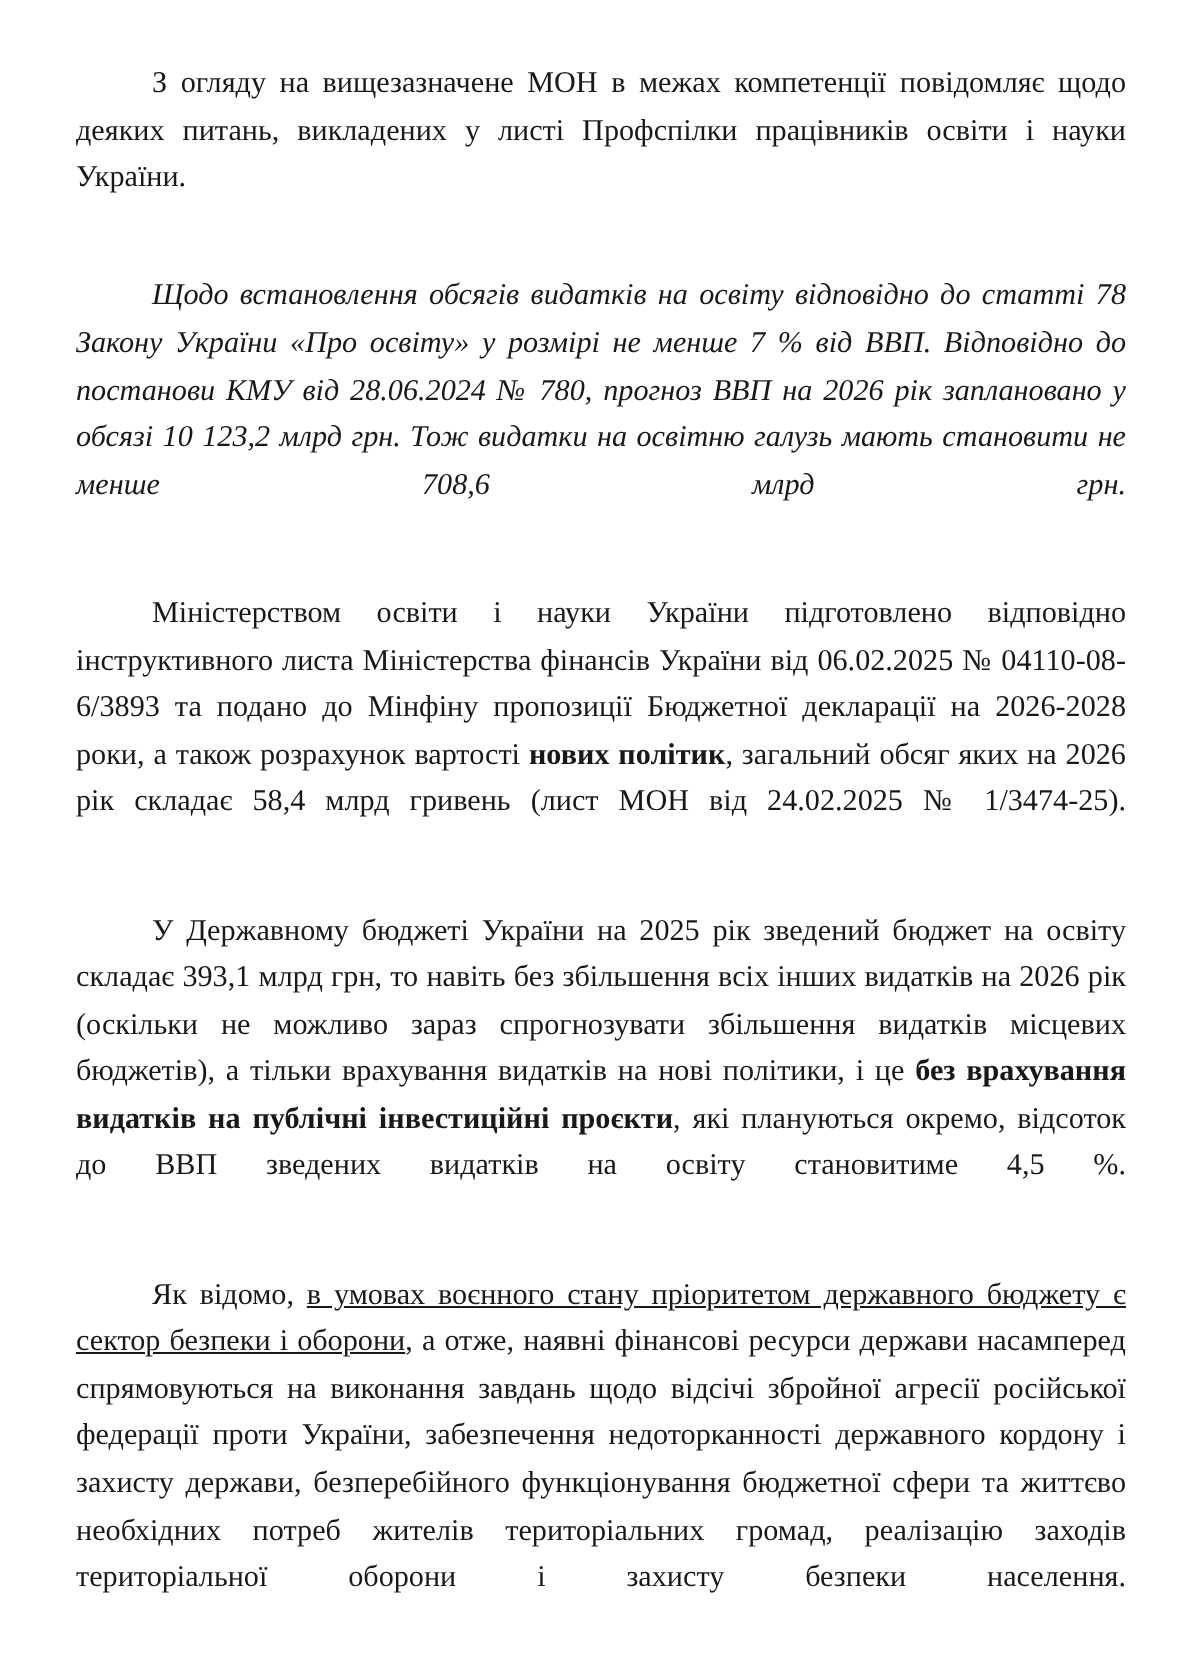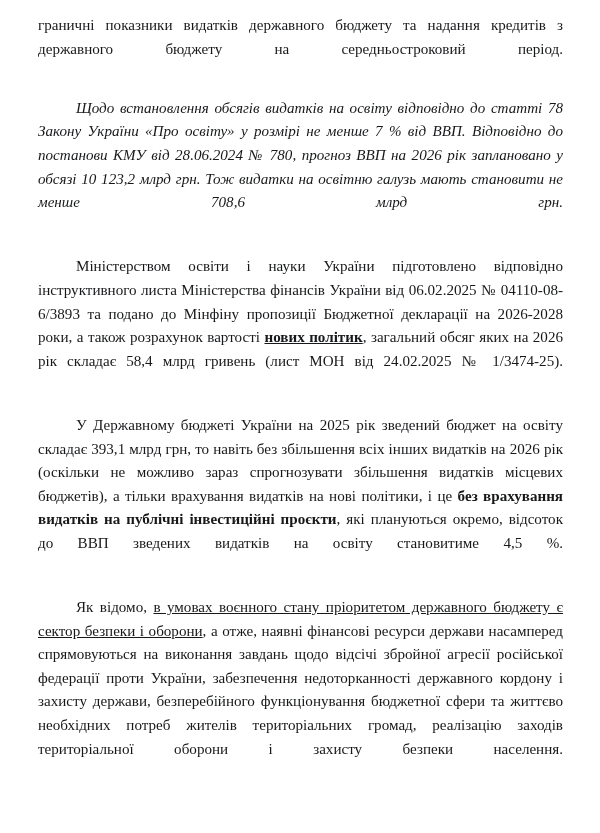--- a/index.html
+++ b/index.html
@@ -39,41 +39,40 @@
   }
   p.para.italic {
     font-style: italic;
     margin-top: 12px;
   }
   .b {
     font-weight: bold;
   }
   .bu {
     font-weight: bold;
-    text-decoration: underline;
     text-underline-offset: 1px;
   }
   .u {
     text-decoration: underline;
     text-underline-offset: 1px;
   }
   
   p.para:after {
     content: "";
     display: inline-block;
     width: 100%;
   }
 </style>
 </head>
 <body>
 
 <div id="page">
 
-  <p class="para">граничні показники видатків державного бюджету та надання кредитів з державного бюджету на середньостроковий період.</p>
 
+  <p class="para indent gap">З огляду на вищезазначене МОН в межах компетенції повідомляє щодо деяких питань, викладених у листі Профспілки працівників освіти і науки України.</p>
 
   <p class="para indent italic gap">Щодо встановлення обсягів видатків на освіту відповідно до статті 78 Закону України «Про освіту» у розмірі не менше 7 % від ВВП. Відповідно до постанови КМУ від 28.06.2024 № 780, прогноз ВВП на 2026 рік заплановано у обсязі 10 123,2 млрд грн. Тож видатки на освітню галузь мають становити не менше 708,6 млрд грн.</p>
 
   <p class="para indent gap">
     <span>Міністерством освіти і науки України підготовлено відповідно інструктивного листа Міністерства фінансів України від 06.02.2025 № 04110-08-6/3893 та подано до Мінфіну пропозиції Бюджетної декларації на 2026-2028 роки, а також розрахунок вартості </span><span class="bu">нових політик</span><span>, загальний обсяг яких на 2026 рік складає 58,4 млрд гривень (лист МОН від 24.02.2025 № 1/3474-25).</span>
   </p>
 
   <p class="para indent gap">
     <span>У Державному бюджеті України на 2025 рік зведений бюджет на освіту складає 393,1 млрд грн, то навіть без збільшення всіх інших видатків на 2026 рік (оскільки не можливо зараз спрогнозувати збільшення видатків місцевих бюджетів), а тільки врахування видатків на нові політики, і це </span><span class="b">без врахування видатків на публічні інвестиційні проєкти</span><span>, які плануються окремо, відсоток до ВВП зведених видатків на освіту становитиме 4,5 %.</span>
   </p>

